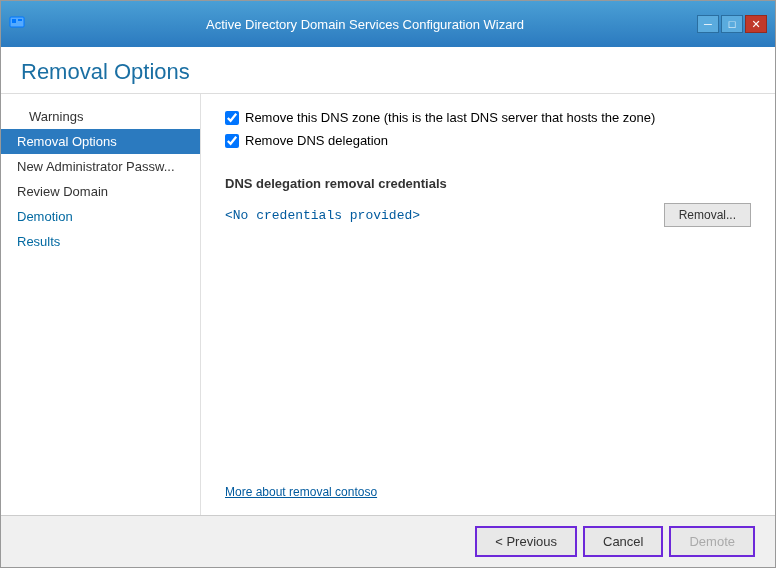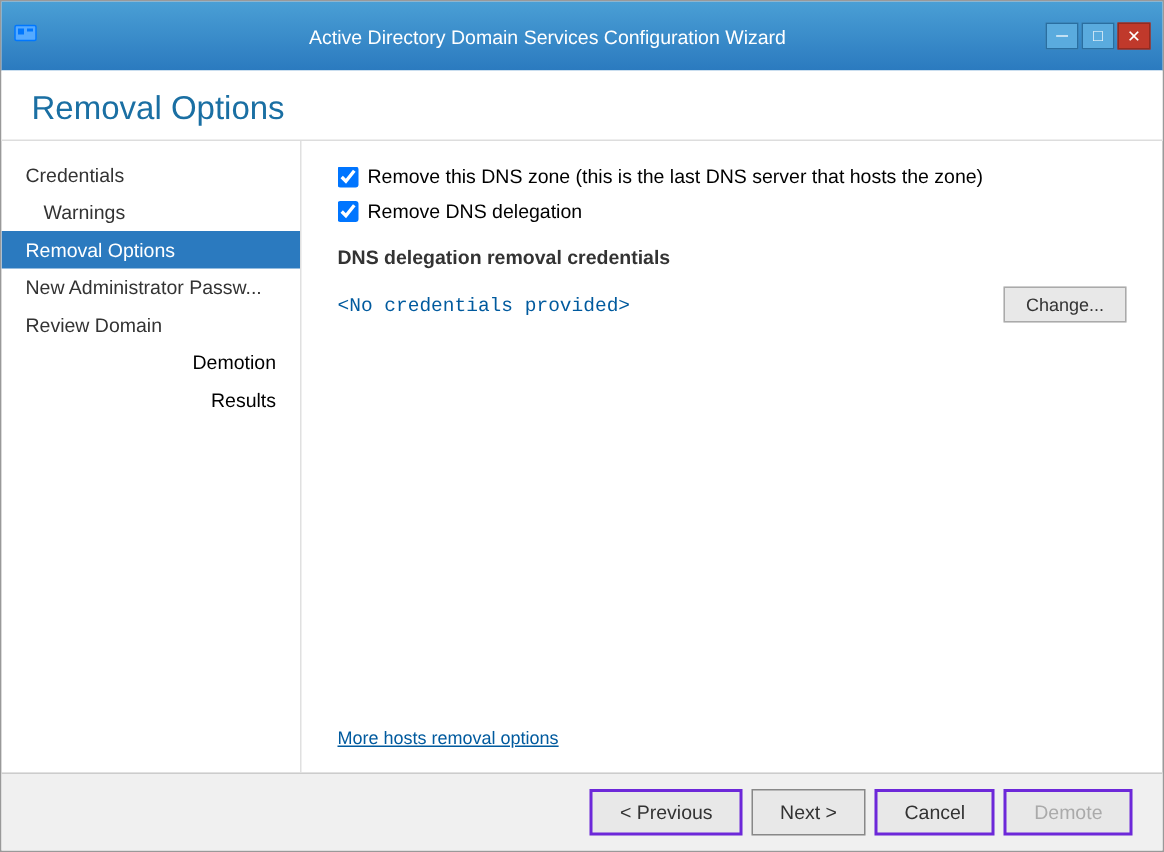--- a/index.html
+++ b/index.html
@@ -94,23 +94,22 @@
       padding: 5px 16px;
       cursor: pointer;
       color: #333;
       font-size: 13px;
     }
     .sidebar-item.active {
       background: #2b7abf;
       color: white;
     }
     .sidebar-item.disabled {
-      color: #000000;
+      color: #0369a1;
       cursor: default;
-      text-align: right;
     }
     .sidebar-item.sub {
       padding-left: 28px;
     }
     .right-panel {
       flex: 1;
       padding: 16px 24px;
       display: flex;
       flex-direction: column;
       overflow-y: auto;
@@ -121,21 +120,21 @@
       align-items: center;
       margin-bottom: 8px;
       gap: 6px;
     }
     .checkbox-row input[type="checkbox"] {
       width: 14px;
       height: 14px;
     }
     .section-label {
       font-weight: 600;
-      margin-top: 8px;
+      margin-top: 20px;
       margin-bottom: 8px;
       color: #333;
     }
     .credentials-row {
       display: flex;
       align-items: center;
       justify-content: space-between;
       margin-top: 4px;
     }
     .no-credentials {
@@ -218,23 +217,20 @@
     </div>
   </div>
 
   <div class="header-row">
     <div class="page-title">Removal Options</div>
   </div>
 
   <div class="main-content">
 
     <div class="sidebar">
-      <div class="sidebar-item">
-        <span>Credentials</span>
-      </div>
       <div class="sidebar-item sub">
         <span>Warnings</span>
       </div>
       <div class="sidebar-item active">
         <span>Removal Options</span>
       </div>
       <div class="sidebar-item">
         <span>New Administrator Passw...</span>
       </div>
       <div class="sidebar-item">
@@ -255,28 +251,27 @@
       </div>
       <div class="checkbox-row">
         <input type="checkbox" id="cb2" checked="" style="">
         <label for="cb2">Remove DNS delegation</label>
       </div>
 
       <div class="section-label">DNS delegation removal credentials</div>
 
       <div class="credentials-row">
         <span class="no-credentials">&lt;No credentials provided&gt;</span>
-        <button class="change-btn">Change...</button>
+        <button class="change-btn">Removal...</button>
       </div>
 
       <div class="spacer"></div>
 
-      <div class="more-link">More hosts removal options</div>
+      <div class="more-link">More about removal contoso</div>
     </div>
   </div>
 
   <div class="footer">
     <button class="footer-btn">&lt; Previous</button>
-    <button class="footer-btn primary">Next &gt;</button>
     <button class="footer-btn">Cancel</button>
     <button class="footer-btn" disabled="">Demote</button>
   </div>
 </div>
 
 </body></html>

